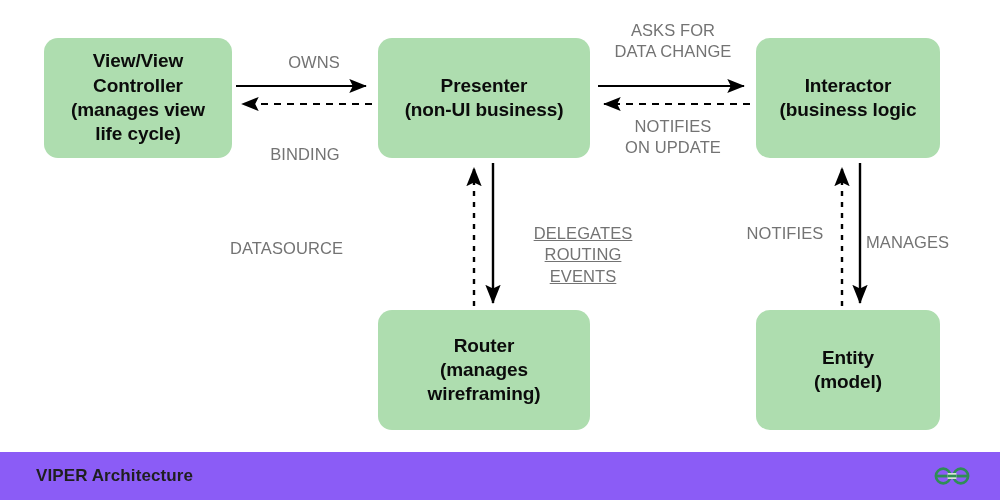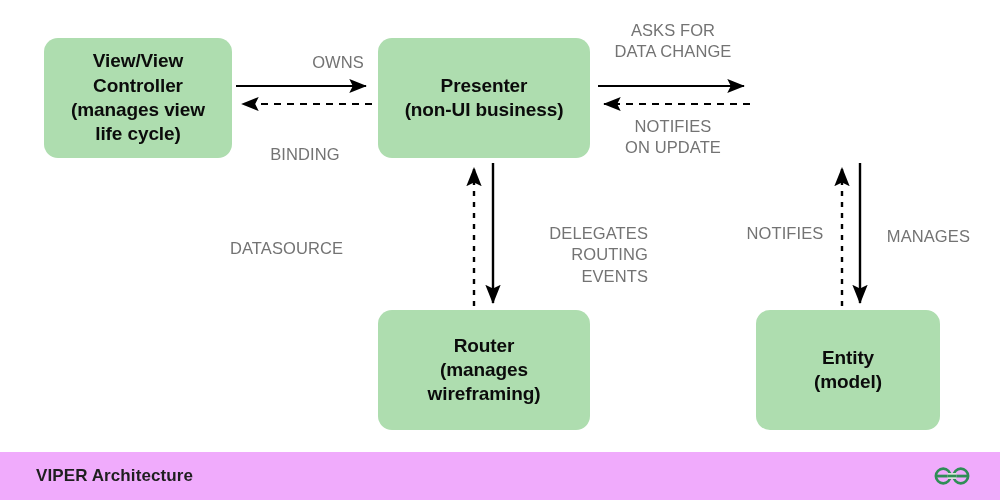--- a/index.html
+++ b/index.html
@@ -50,45 +50,45 @@
     position: absolute;
     color: #737373;
     font-size: 16.5px;
     font-weight: 400;
     line-height: 1.3;
     letter-spacing: 0.1px;
     text-align: center;
     white-space: pre-line;
   }
 
-  #lbl-owns        { left: 232px; top: 52px;  width: 164px; padding-left: 24px; }
+  #lbl-owns        { left: 232px; top: 52px;  width: 164px; }
   #lbl-binding     { left: 232px; top: 116px; width: 146px; margin-top: 28px; }
   #lbl-asks        { left: 590px; top: 20px;  width: 166px; }
   #lbl-notifies-up { left: 590px; top: 116px; width: 166px; }
   #lbl-datasource  { left: 204px; top: 238px; width: 165px; }
-  #lbl-delegates   { left: 518px; top: 223px; width: 130px; text-align: right; }
+  #lbl-delegates   { left: 518px; top: 223px; width: 130px; text-align: center; text-decoration: underline; }
   #lbl-notifies    { left: 735px; top: 223px; width: 100px; text-align: center; }
-  #lbl-manages     { left: 866px; top: 226px; width: 104px; text-align: right; }
+  #lbl-manages     { left: 866px; top: 232px; width: 104px; text-align: left; }
 
   svg#arrows {
     position: absolute;
     left: 0;
     top: 0;
     width: 1000px;
     height: 500px;
     pointer-events: none;
   }
 
   #footer {
     position: absolute;
     left: 0;
     top: 452px;
     width: 1000px;
     height: 48px;
-    background: #f0abfc;
+    background: #8b5cf6;
     display: flex;
     align-items: center;
   }
   #footer-title {
     margin-left: 36px;
     font-size: 17px;
     font-weight: 700;
     color: #1f1f1f;
     letter-spacing: 0.1px;
   }
@@ -154,20 +154,24 @@
 Controller
 (manages view
 life cycle)</span>
   </div>
 
   <div class="node" id="node-presenter">
     <span class="node-label">Presenter
 (non-UI business)</span>
   </div>
 
+  <div class="node" id="node-interactor">
+    <span class="node-label">Interactor
+(business logic</span>
+  </div>
 
   <div class="node" id="node-router">
     <span class="node-label">Router
 (manages
 wireframing)</span>
   </div>
 
   <div class="node" id="node-entity">
     <span class="node-label">Entity
 (model)</span>

